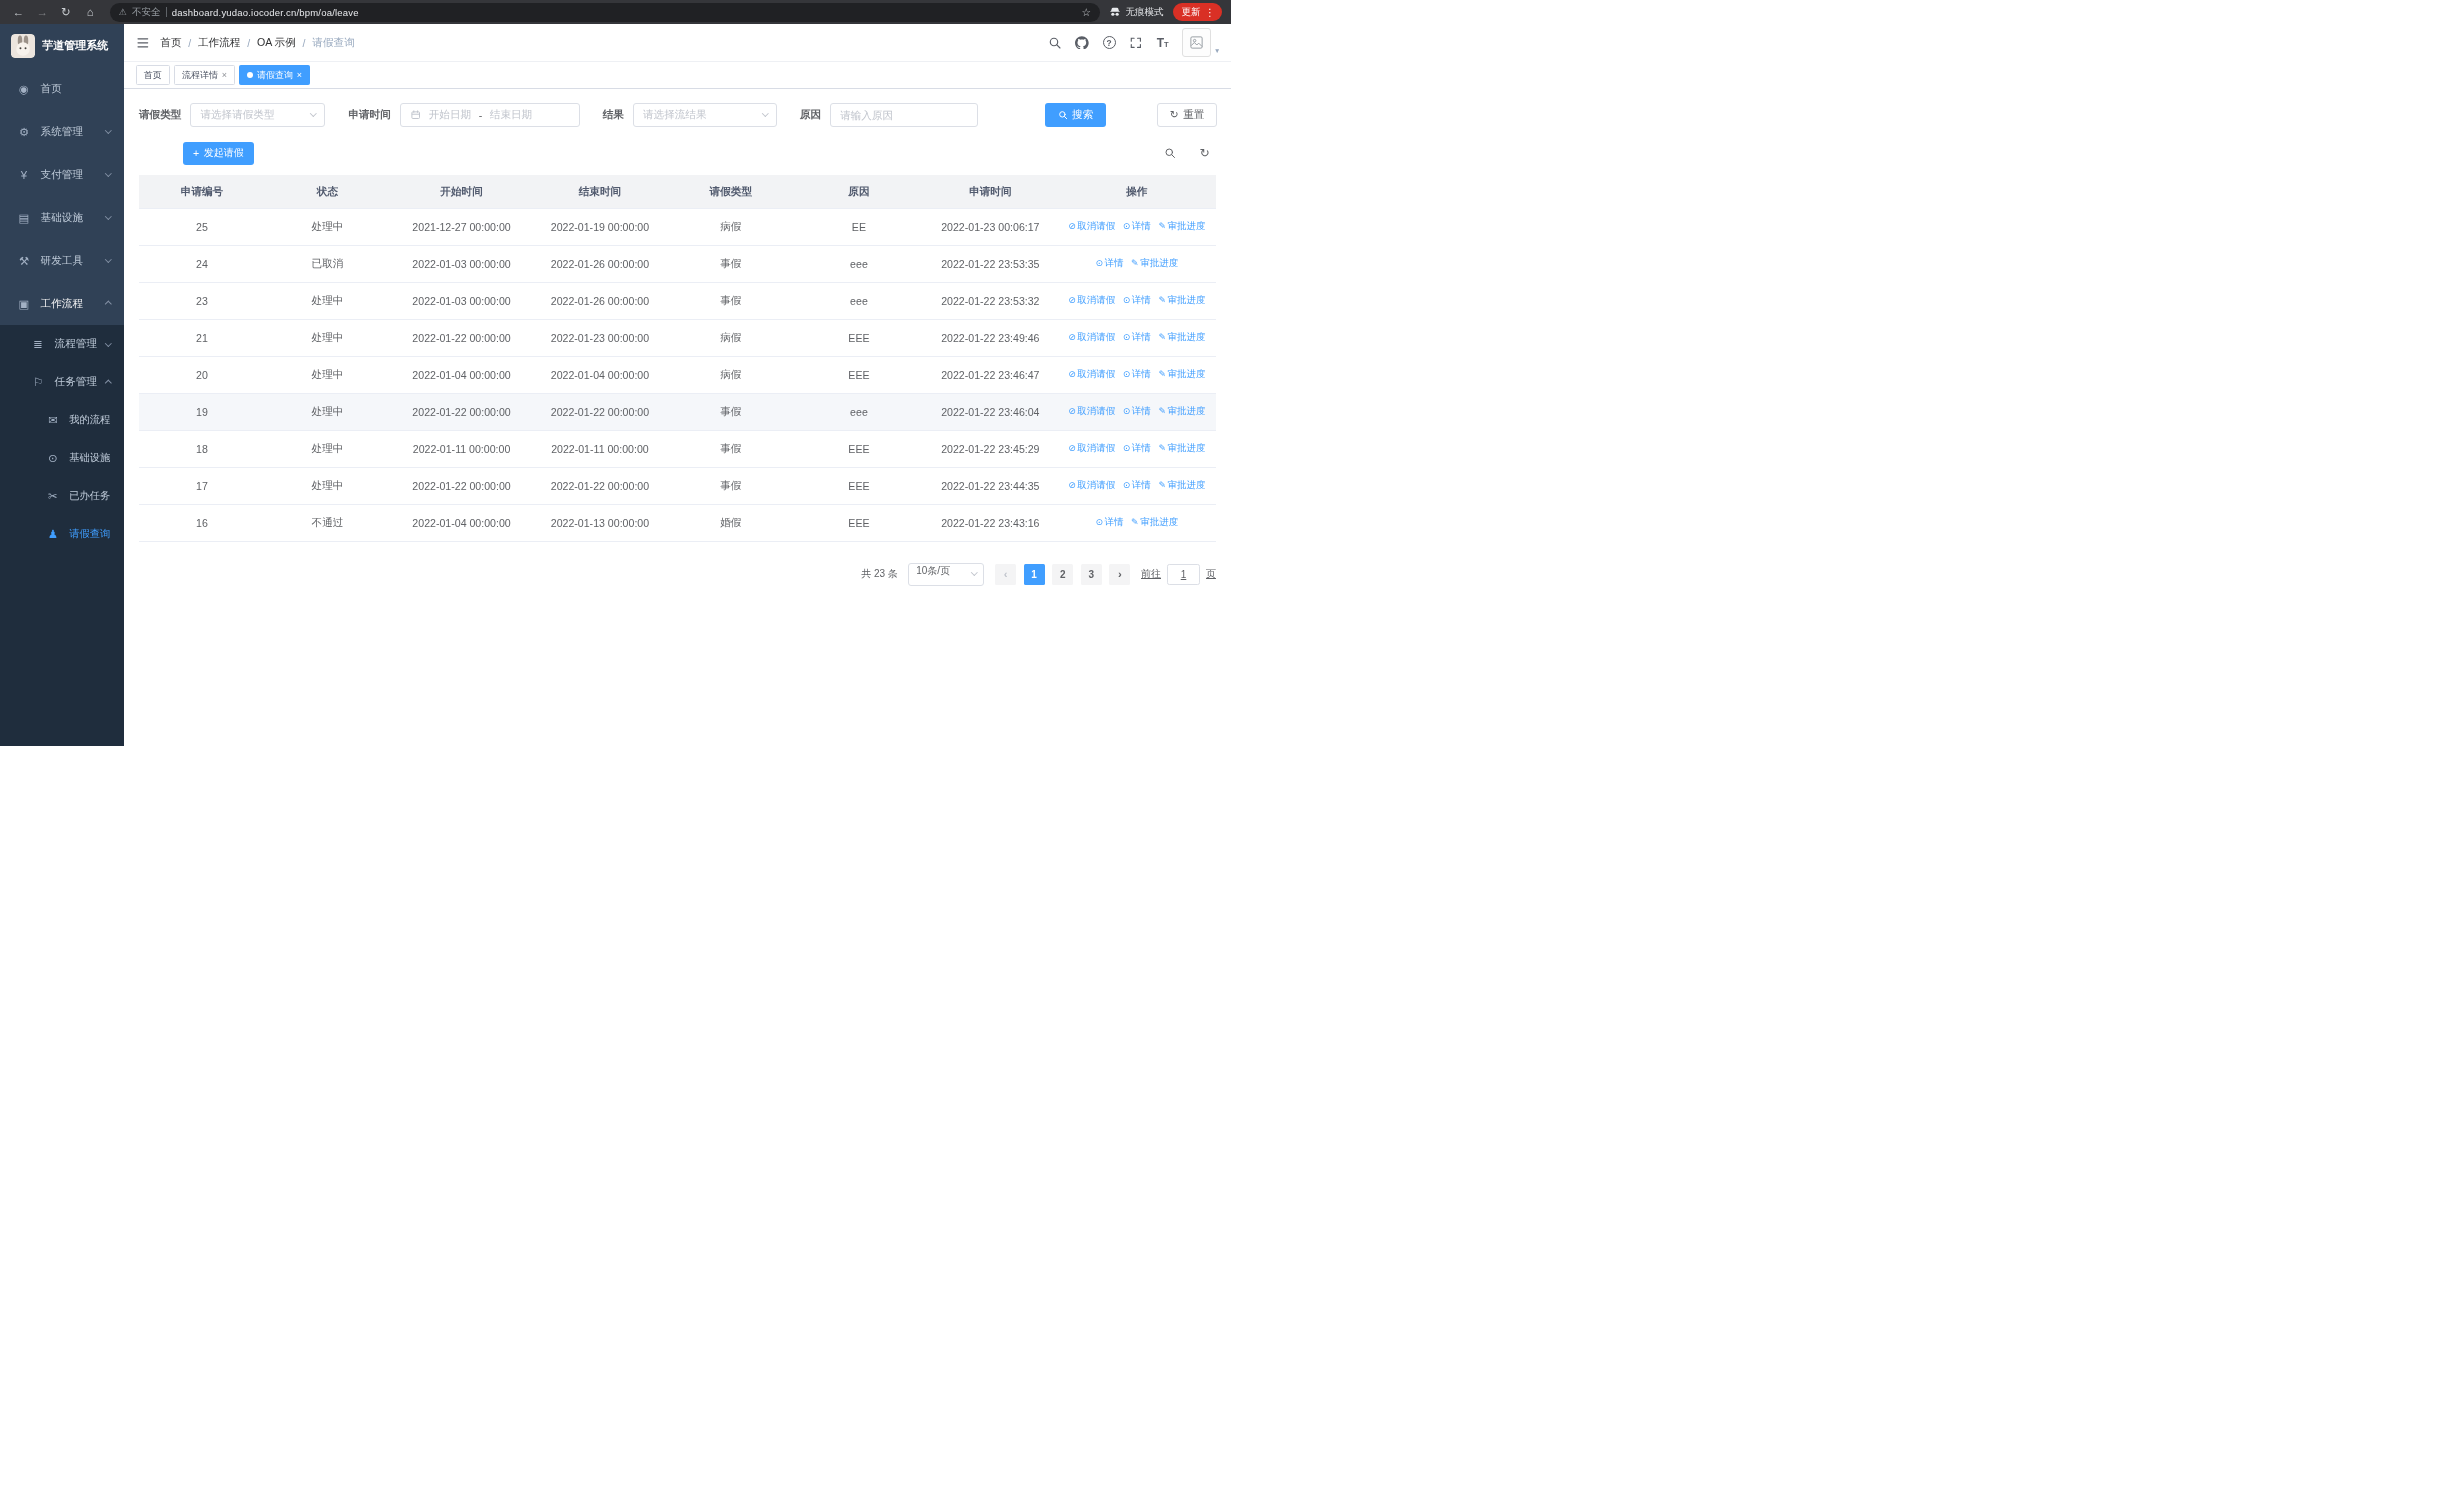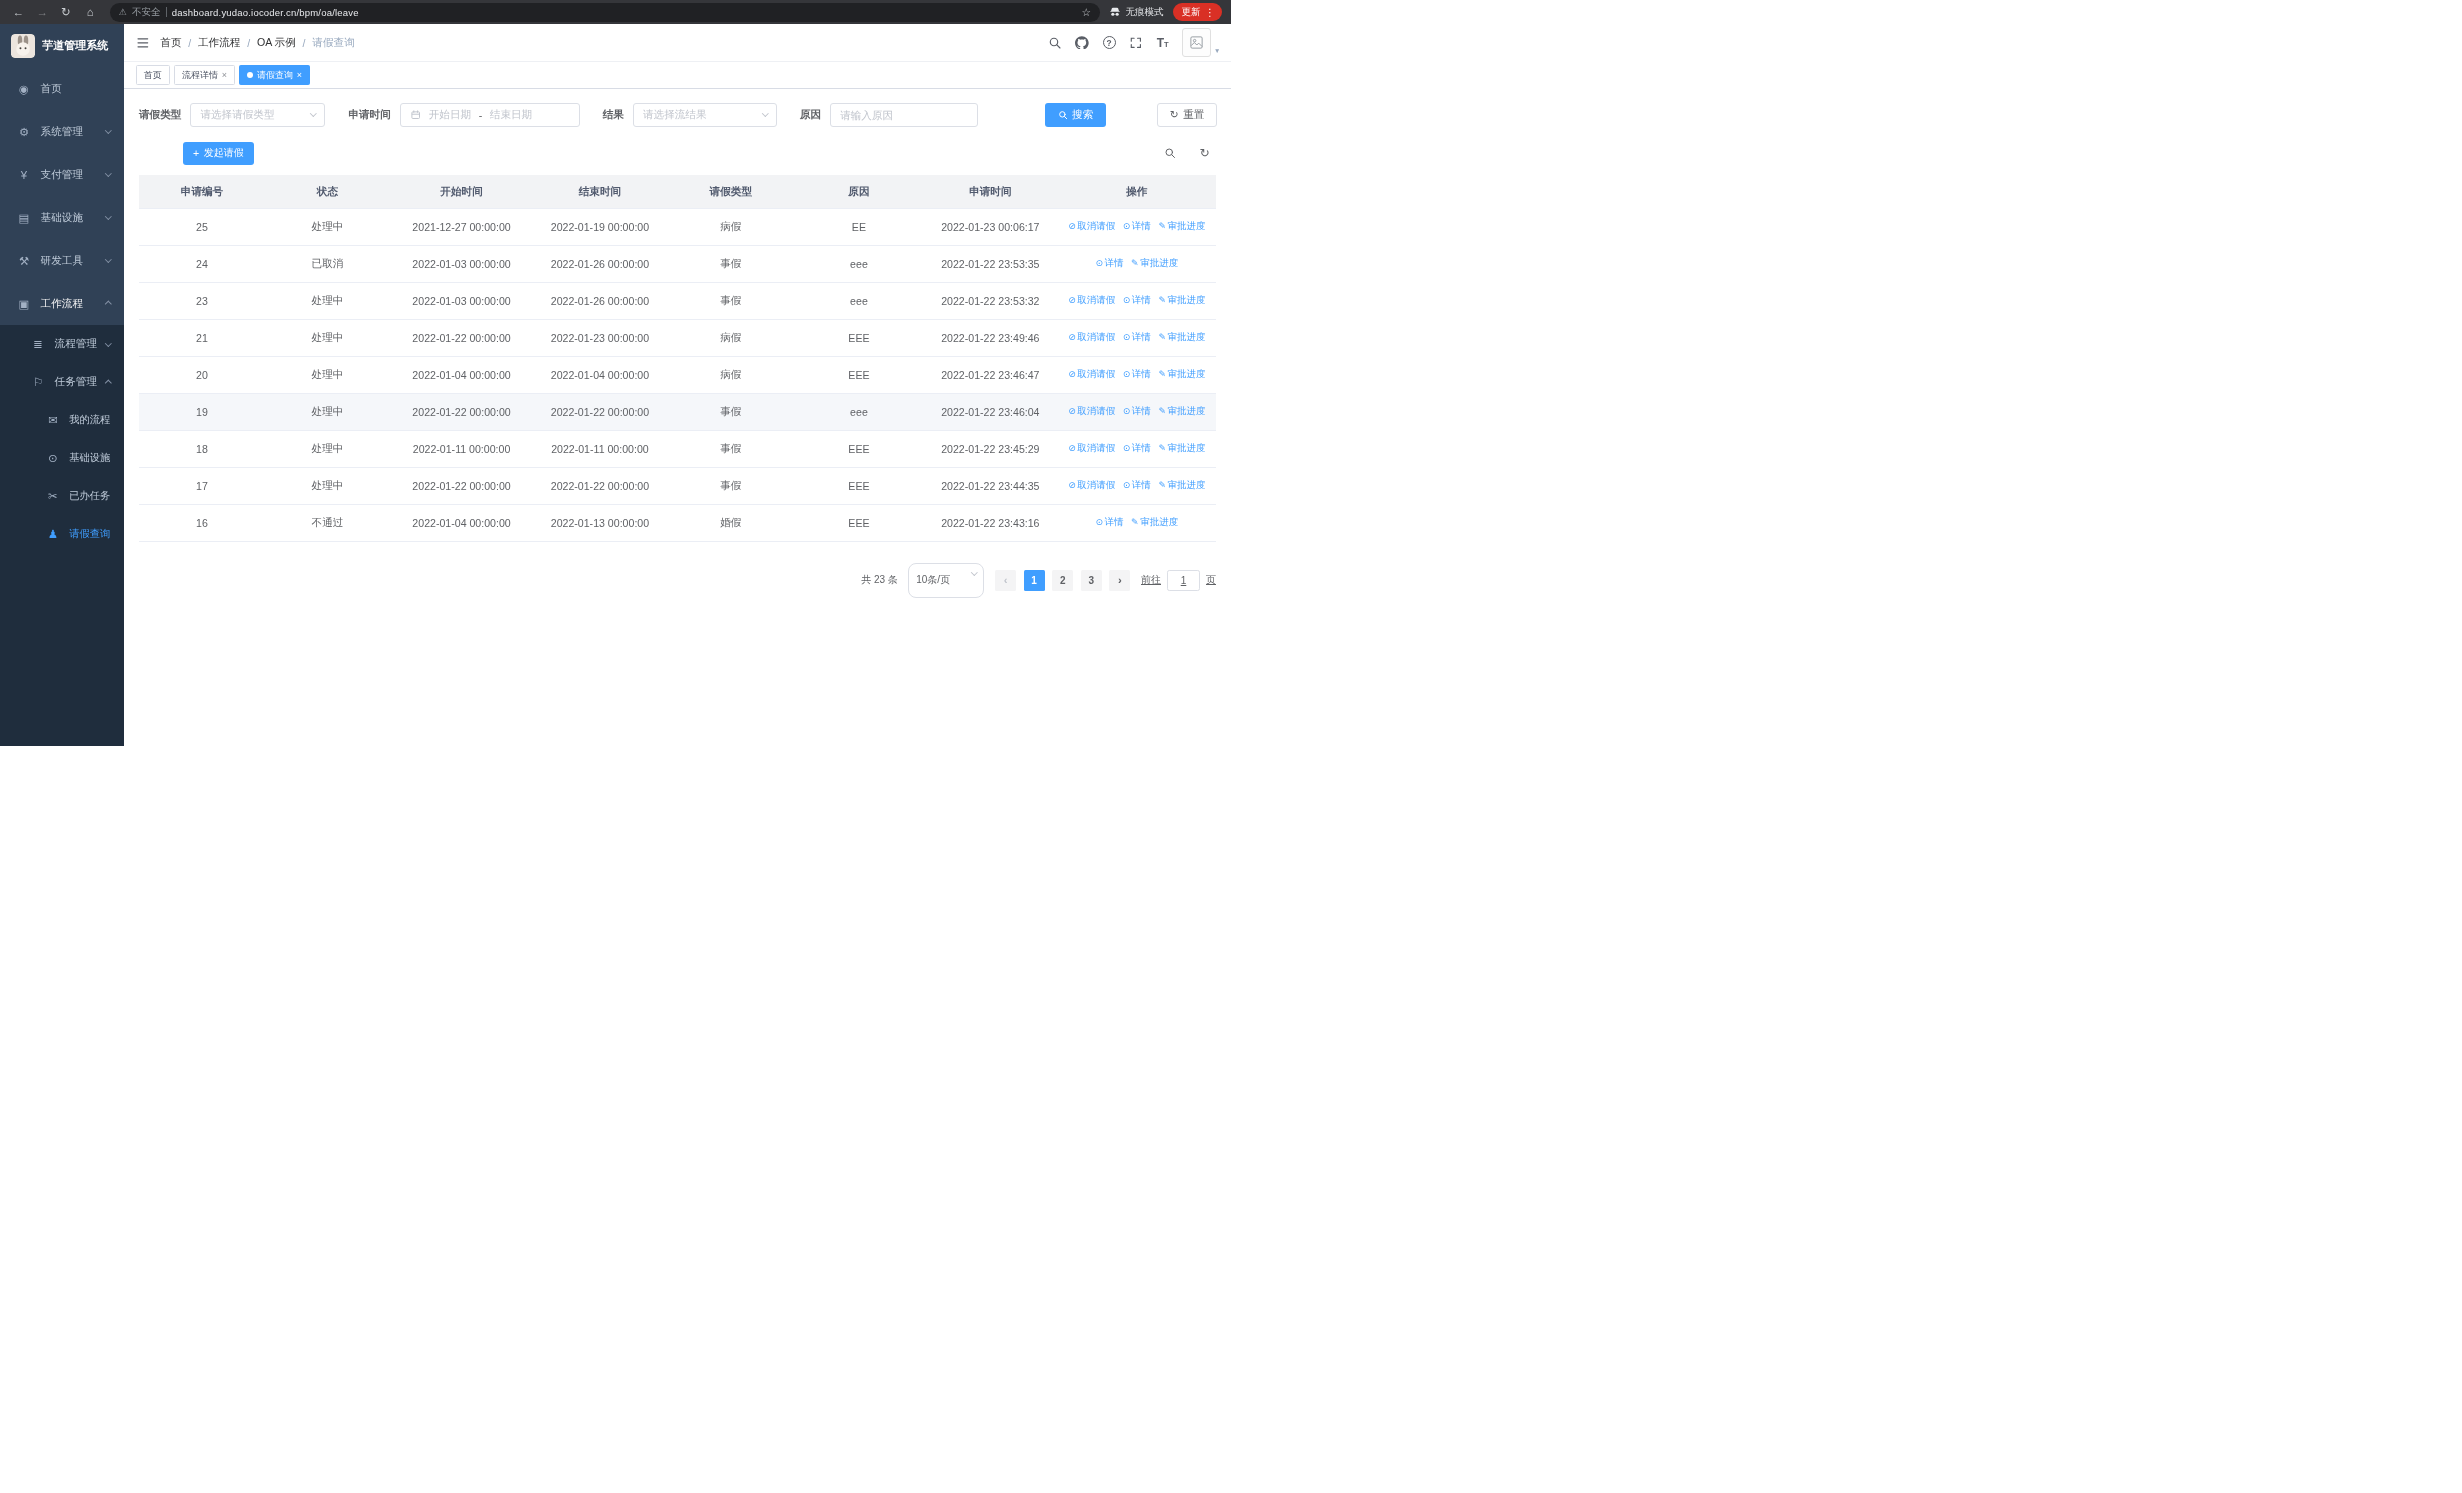--- a/index.html
+++ b/index.html
@@ -108,22 +108,22 @@
        border-bottom: 0.8px solid #ebeef5; text-align: center; }
   td { height: 37px; border-bottom: 0.8px solid #ebeef5; text-align: center; color: #606266; font-size: 10.6px;
        white-space: nowrap; overflow: hidden; }
   tr.row-hover td { background: #f5f7fa; }
   .ops { font-size: 0; }
   .op-link { color: #409eff; font-size: 9.5px; margin: 0 3.8px; cursor: pointer; text-decoration: none; white-space: nowrap; }
   .op-ic { font-size: 9px; margin-right: 1.5px; }
   
   .pagination { margin-top: 21px; display: flex; align-items: center; justify-content: flex-end; gap: 10.6px;
                 font-size: 10px; color: #606266; }
-  .psel { position: relative; width: 76px; height: 35px; border: 0.8px solid #dcdfe6; border-radius: 8px;
-          display: flex; align-items: center; padding: 0 18px 0 6.8px; cursor: pointer; color: #606266; }
+  .psel { position: relative; width: 76px; height: 23px; border: 0.8px solid #dcdfe6; border-radius: 3px;
+          display: flex; padding: 0 18px 0 6.8px; cursor: pointer; color: #606266; }
   .psel .chev { border-color: #c0c4cc; }
   .psel .sel-chev { position: absolute; right: 6.8px; top: 8.4px; }
   .pager { display: flex; align-items: center; gap: 7.6px; }
   .pbtn { min-width: 21px; height: 21px; border-radius: 1.5px; background: #f4f4f5; color: #606266;
           display: flex; align-items: center; justify-content: center; font-size: 10px; font-weight: 600; cursor: pointer; }
   .pbtn.arrow { color: #c0c4cc; font-size: 11.4px; }
   .pbtn.arrow.next { color: #606266; }
   .pbtn.active { background: #409eff; color: #fff; }
   .goto { display: flex; align-items: center; gap: 6px; text-decoration: underline; }
   .goto-input { width: 33px; height: 21px; border: 0.8px solid #dcdfe6; border-radius: 2.3px; text-align: center;

